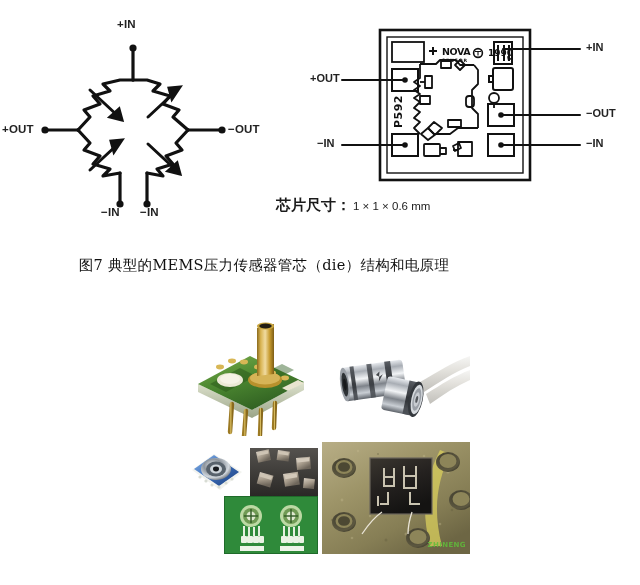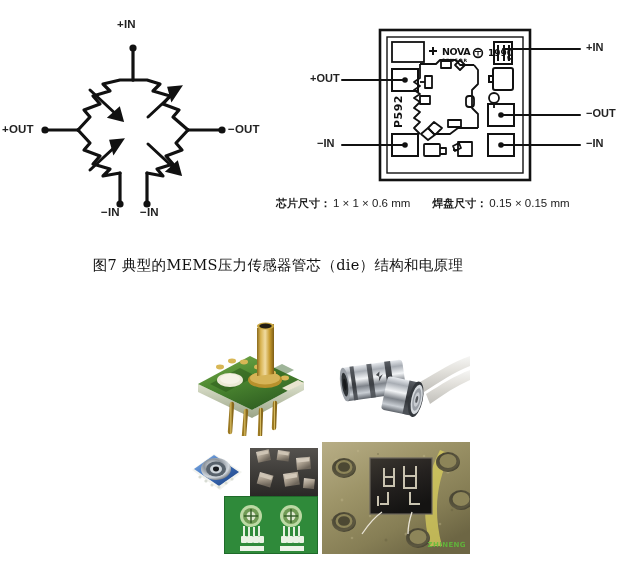--- a/index.html
+++ b/index.html
@@ -71,34 +71,34 @@
     left: 276px;
     top: 196px;
     width: 364px;
     display: flex;
     gap: 22px;
     align-items: baseline;
     font-size: 12px;
     color: #1b1b1b;
   }
   .dim-group { display: flex; align-items: baseline; gap: 2px; white-space: nowrap; }
-  .dim-key { font-weight: 700; font-family: "DejaVu Sans", sans-serif; font-size: 11px; }
+  .dim-key { font-weight: 700; font-family: "DejaVu Sans", sans-serif; font-size: 15px; }
   .dim-val { font-size: 11.5px; font-family: "Liberation Sans", sans-serif; text-align: right; }
 
   
   .caption {
     position: absolute;
     width: 100%;
     text-align: center;
     font-size: 14.5px;
     font-family: "DejaVu Serif", "Liberation Serif", serif;
     color: #111;
     letter-spacing: 0.3px;
   }
-  #caption7 { top: 256px; left: 16px; }
+  #caption7 { top: 256px; left: 2px; }
 
   
   #figure8 {
     position: absolute;
     left: 0; top: 300px;
     width: 552px; height: 258px;
   }
 
   
   #photo-pcb-port {
@@ -328,24 +328,20 @@
       <span class="die-label" style="left:9px; top:121px;">−IN</span>
       <span class="die-label" style="left:278px; top:25px;">+IN</span>
       <span class="die-label" style="left:278px; top:91px;">−OUT</span>
       <span class="die-label" style="left:278px; top:121px;">−IN</span>
     </div>
 
     <div id="dims">
       <div class="dim-group">
         <span class="dim-key">芯片尺寸：</span>
         <span class="dim-val">1 × 1 × 0.6 mm</span>
-      </div>
-      <div class="dim-group">
-        <span class="dim-key">焊盘尺寸：</span>
-        <span class="dim-val">0.15 × 0.15 mm</span>
       </div>
     </div>
 
     <div class="caption" id="caption7">图7  典型的MEMS压力传感器管芯（die）结构和电原理</div>
   </div>
 
   <div id="figure8">
 
     <div id="photo-pcb-port">
       <svg width="140" height="118" viewBox="0 0 140 118">

